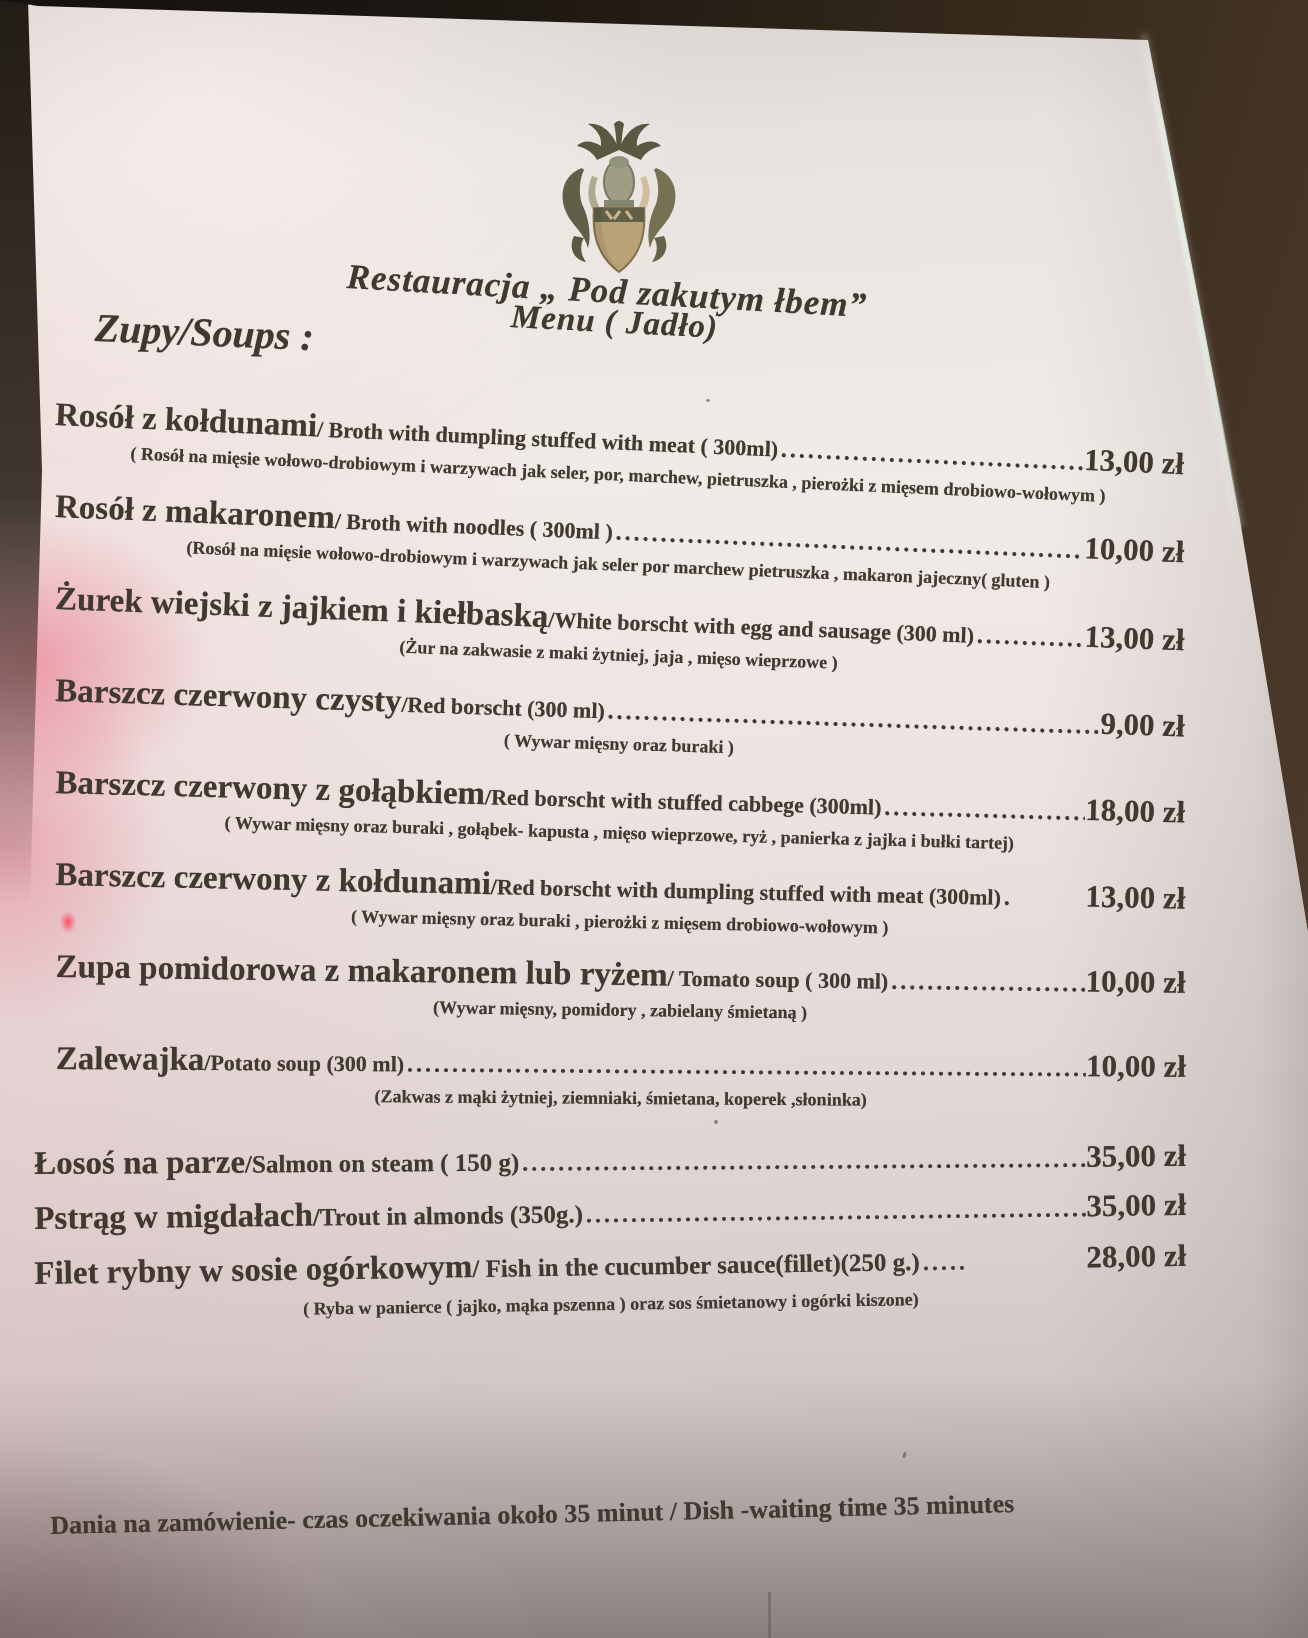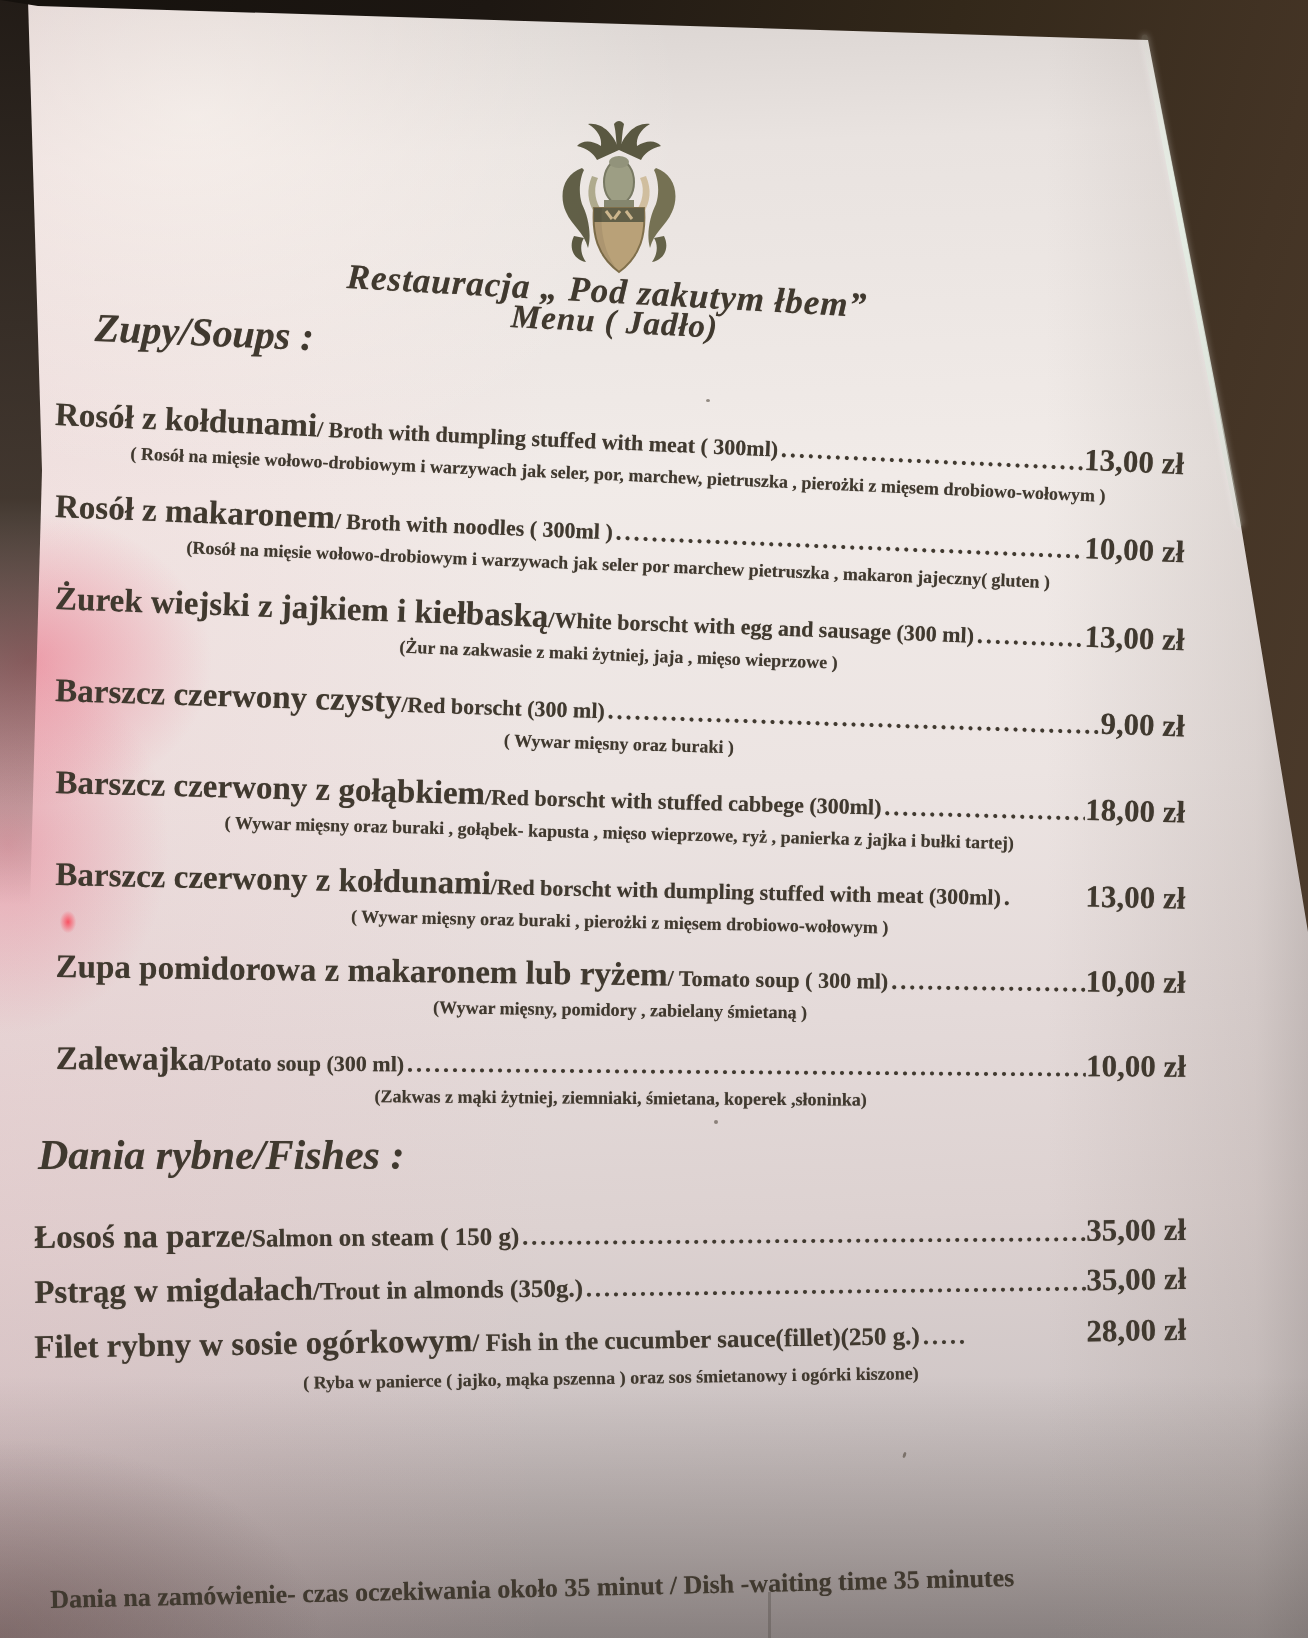--- a/index.html
+++ b/index.html
@@ -190,21 +190,20 @@
         <div class="line">
           <span class="pl">Zalewajka</span>
             <span class="en"> /Potato soup (300 ml) </span>
             <span class="dots">......................................................................................</span>
             <span class="price">10,00 zł</span>
         </div>
         <div class="desc">(Zakwas z mąki żytniej, ziemniaki, śmietana, koperek ,słoninka)</div>
       </div>
     </div>
 
-    <div class="fheading rot" style="--r:0deg">Dania rybne/Fishes :</div>
 
     <div class="item fish fish1 rot" style="--r:-0.4deg">
       <div class="line">
         <span class="pl">Łosoś na parze</span>
           <span class="en"> /Salmon on steam ( 150 g)</span>
           <span class="dots">......................................................................................</span>
           <span class="price">35,00 zł</span>
       </div>
     </div>
 

